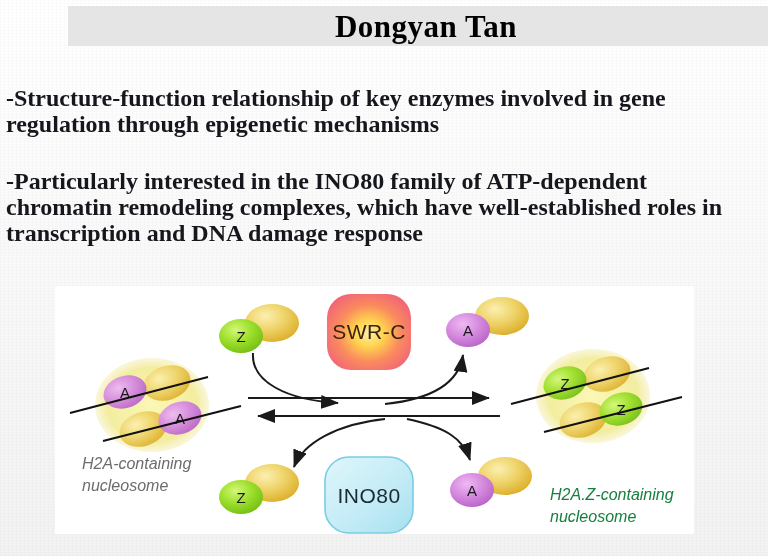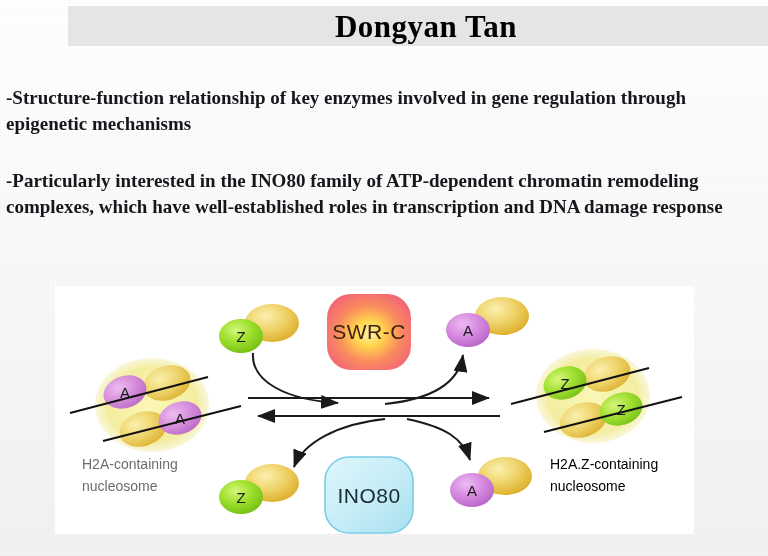--- a/index.html
+++ b/index.html
@@ -50,21 +50,21 @@
     white-space: nowrap;
   }
 
   
   .body-text {
     position: absolute;
     left: 6px;
     width: 740px;
     font-family: "Liberation Serif", serif;
     font-weight: bold;
-    font-size: 19px;
+    font-size: 24px;
     line-height: 26px;
     color: #16171c;
   }
   #para-1 { top: 85px; }
   #para-2 { top: 168px; }
 
   
   .figure-panel {
     position: absolute;
     left: 55px;
@@ -77,24 +77,25 @@
   .fig-svg {
     position: absolute;
     left: 0; top: 0;
     width: 639px;
     height: 248px;
     display: block;
   }
   .fig-label {
     position: absolute;
     font-family: "Liberation Sans", sans-serif;
-    font-size: 14px;
+    font-size: 16px;
     color: #6c6c6c;
     line-height: 22px;
     white-space: nowrap;
+    font-style: italic;
   }
   #label-left  { left: 27px;  top: 167px; }
   #label-right { left: 495px; top: 167px; }
 
   .complex-label {
     font-family: "Liberation Sans", sans-serif;
     font-size: 21px;
     letter-spacing: 0.5px;
   }
   .subunit-label {
@@ -236,18 +237,18 @@
 
     <path d="M 330 133 C 282 138, 248 157, 239 181" stroke="#1a1a1a" stroke-width="2" fill="none" marker-end="url(#arrowhead)"></path>
 
     <path d="M 352 133 C 390 141, 408 152, 415 174" stroke="#1a1a1a" stroke-width="2" fill="none" marker-end="url(#arrowhead)"></path>
   </svg>
 
   <div id="label-left" class="fig-label" style="color: rgb(108, 108, 108);">
     <div>H2A-containing</div>
     <div>nucleosome</div>
   </div>
-  <div id="label-right" class="fig-label" style="color: #000000;">
+  <div id="label-right" class="fig-label" style="color: #15803d; margin-top: 31px;">
     <div>H2A.Z-containing</div>
     <div>nucleosome</div>
   </div>
 
 </div>
 
 </body></html>

